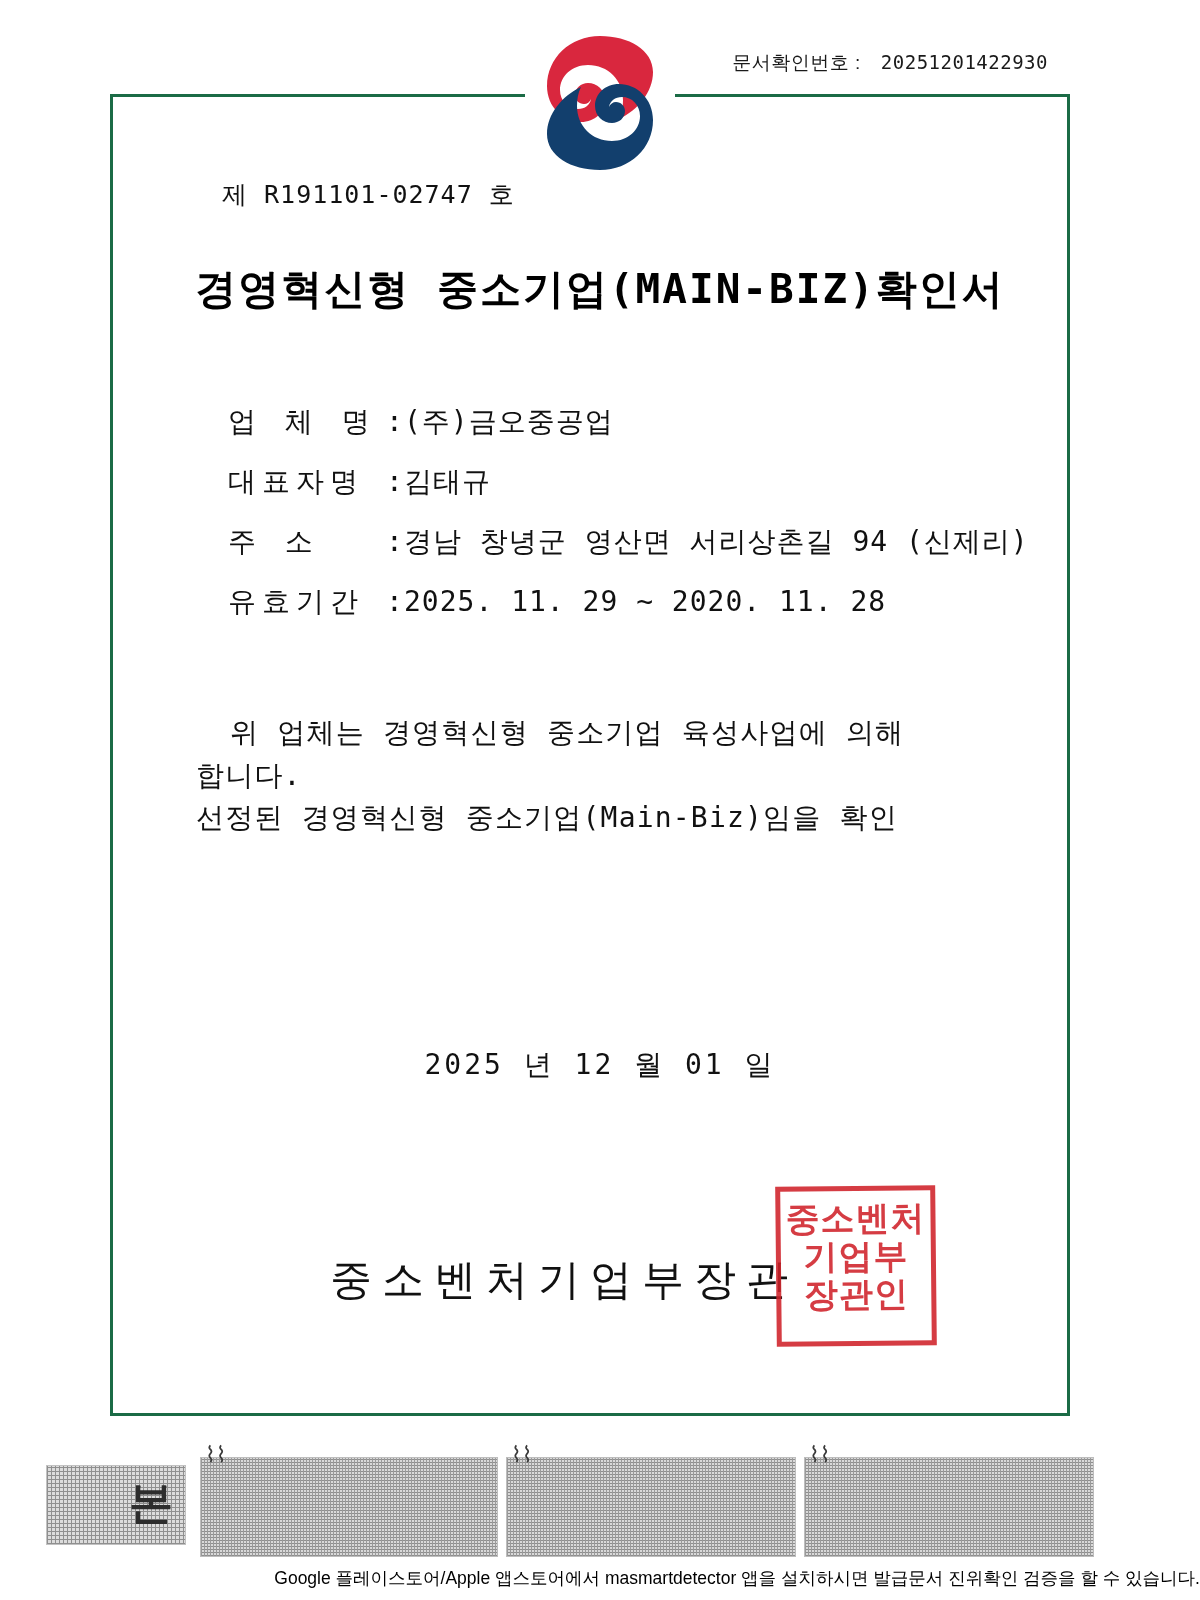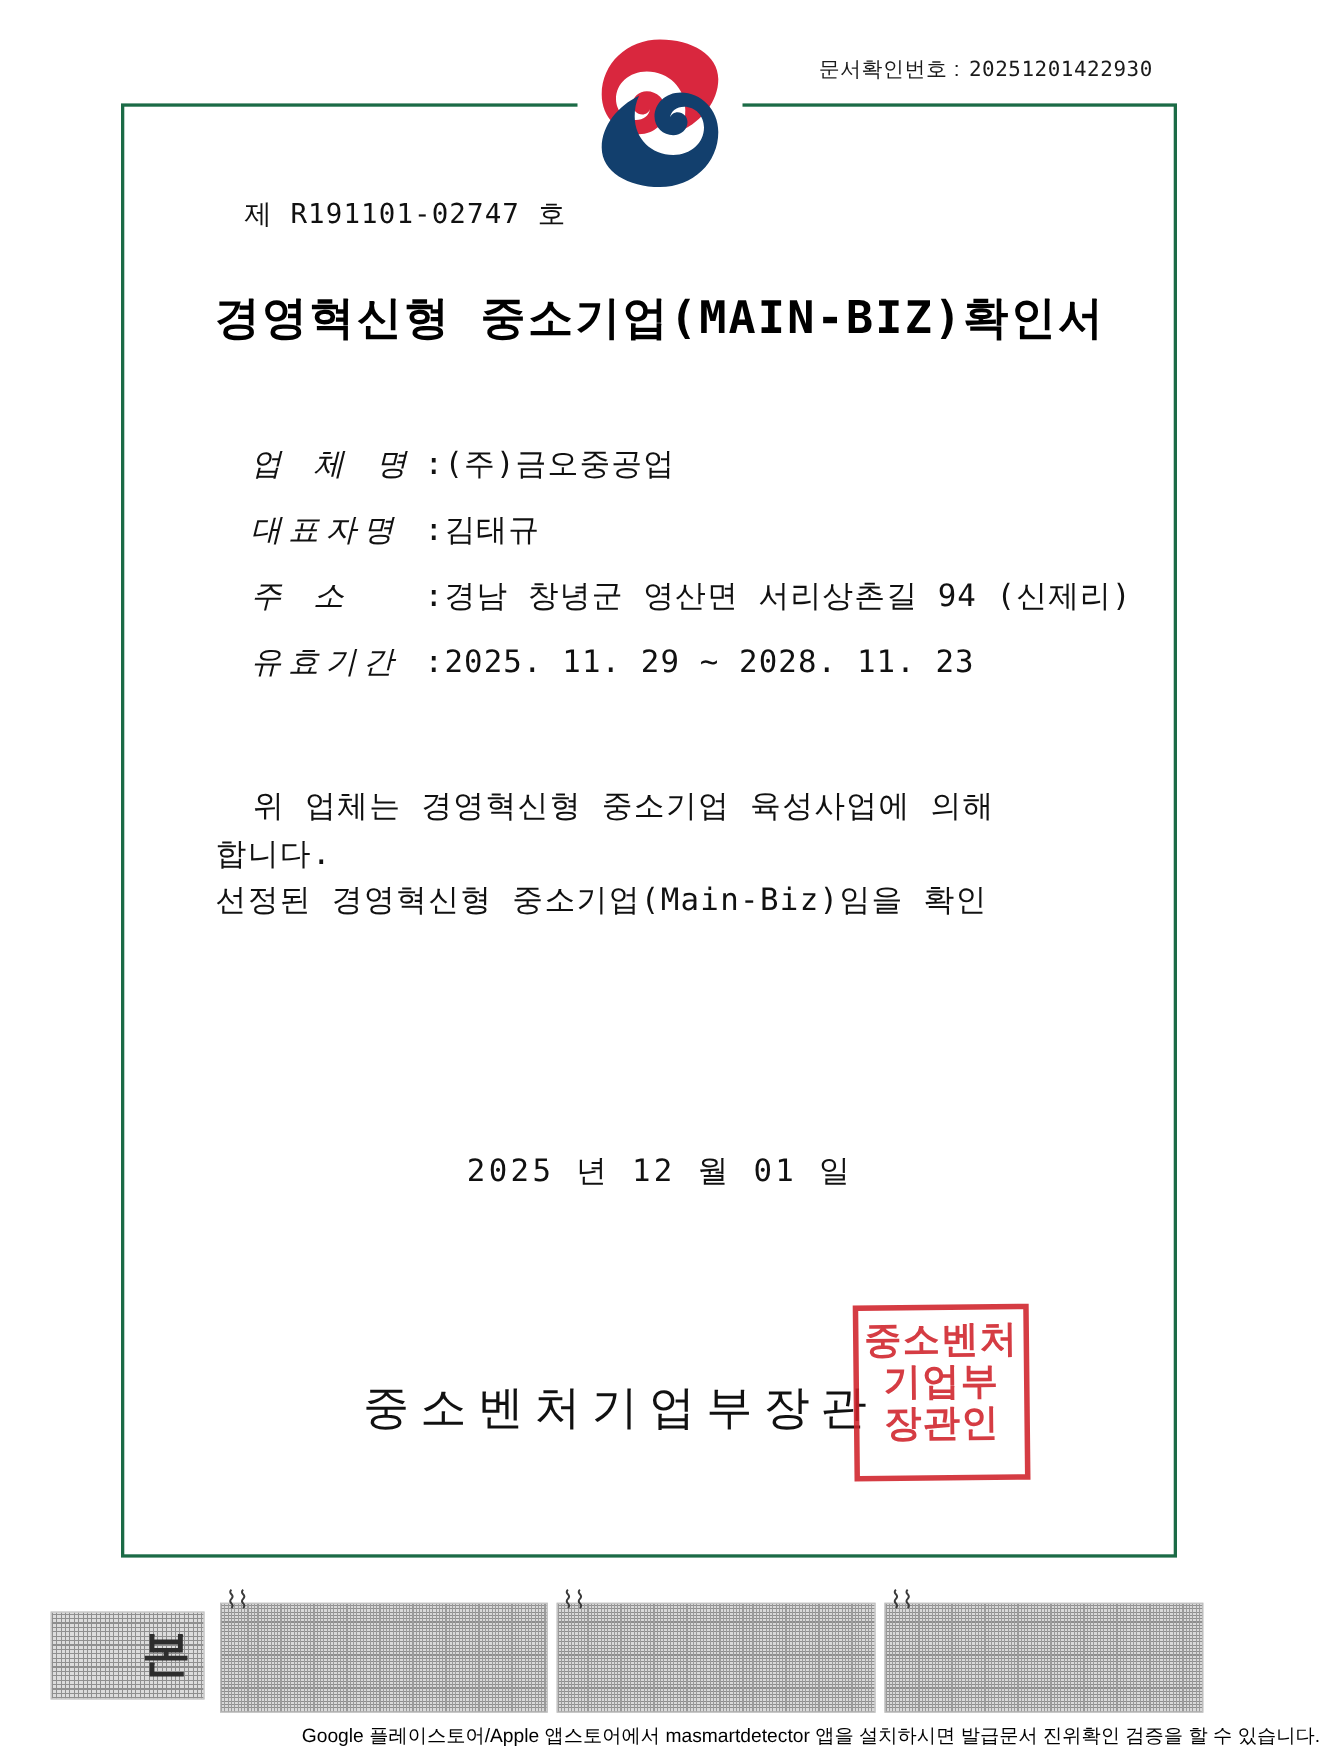--- a/index.html
+++ b/index.html
@@ -19,21 +19,21 @@
   
   .doc-number {
     position: absolute;
     top: 50px;
     right: 152px;
     font-size: 19px;
     letter-spacing: 0.5px;
     color: #1a1a1a;
     white-space: nowrap;
   }
-  .doc-number .label { margin-right: 8px; text-align: center; }
+  .doc-number .label { margin-right: 20px; text-align: center; }
 
   
   .emblem {
     position: absolute;
     top: 28px;
     left: 50%;
     transform: translateX(-50%);
     width: 150px;
     height: 150px;
     z-index: 5;
@@ -100,21 +100,20 @@
     font-size: 28px;
     letter-spacing: 1px;
     margin-bottom: 22px;
     color: #111;
     white-space: nowrap;
   }
   .field-label {
     display: inline-block;
     width: 158px;
     letter-spacing: 6px;
-    font-style: italic;
   }
   .field-colon {
     width: 18px;
     display: inline-block;
   }
   .field-value { letter-spacing: 1px; }
 
   .statement {
     position: absolute;
     left: 196px;
@@ -265,21 +264,21 @@
     <span class="field-value">김태규</span>
   </div>
   <div class="field-row mono">
     <span class="field-label">주    소</span>
     <span class="field-colon">:</span>
     <span class="field-value">경남 창녕군 영산면 서리상촌길 94 (신제리)</span>
   </div>
   <div class="field-row mono">
     <span class="field-label">유효기간</span>
     <span class="field-colon">:</span>
-    <span class="field-value">2025. 11. 29 ~ 2028. 11. 23</span>
+    <span class="field-value">2025. 11. 29 ~ 2020. 11. 28</span>
   </div>
 </div>
 
 <div class="statement mono">
   <div class="indent">위 업체는 경영혁신형 중소기업 육성사업에 의해</div>
   <div>합니다.</div>
   <div>선정된 경영혁신형 중소기업(Main-Biz)임을 확인</div>
 </div>
 
 <div class="issue-date mono">2025 년  12 월  01 일</div>

